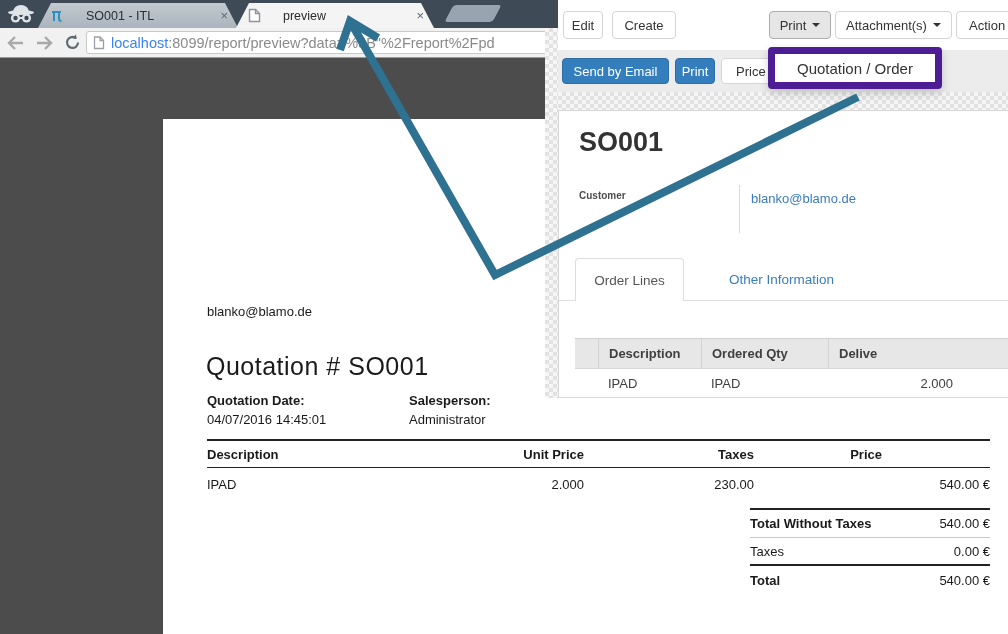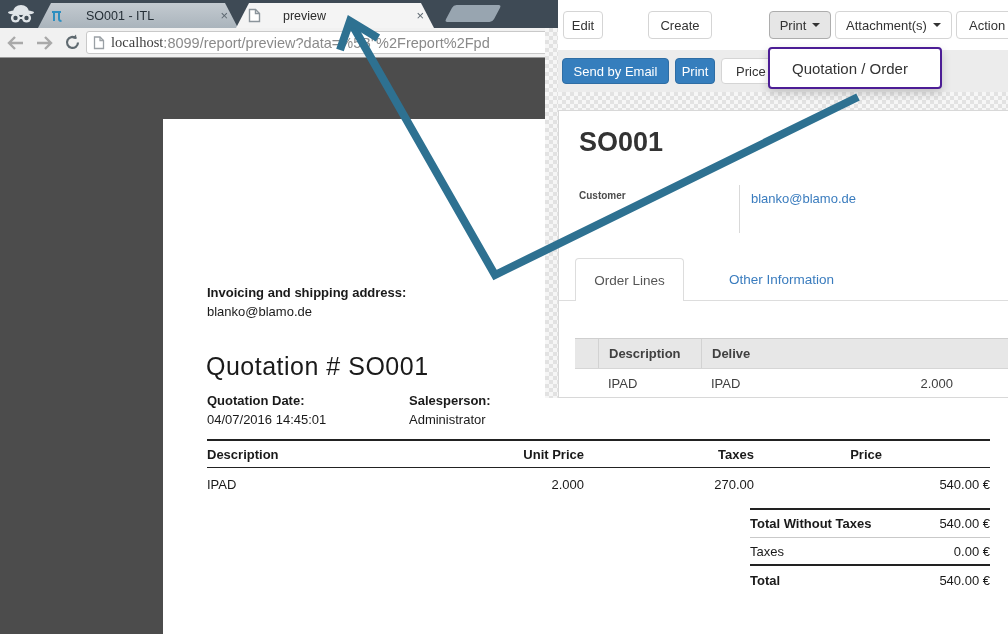--- a/index.html
+++ b/index.html
@@ -18,21 +18,21 @@
   .tab-title { flex:1; overflow:hidden; white-space:nowrap;margin-left:16px; }
   .tab-close { font-size:13px; color:#5c6770; line-height:1; cursor:default; }
   .newtab { position:absolute; left:449px; top:5px; width:48px; height:17px; background:#98a5b0;
             transform:skewX(-28deg); border-radius:3px; }
   .toolbar { position:absolute; left:0; top:28px; width:1008px; height:30px; background:#f1f1f1;
              border-bottom:1px solid #989898; display:flex; align-items:center; }
   .navbtn { width:24px; height:24px; display:flex; align-items:center; justify-content:center; margin-left:4px; }
   .omnibox { position:absolute; left:86px; top:3px; width:620px; height:23px; background:#fff;
              border:1px solid #c9c9c9; border-radius:3px; display:flex; align-items:center;
              padding:0 6px; font-size:14.5px; white-space:nowrap; overflow:hidden; }
-  .url-host { color:#404040;font-family:Liberation Serif, serif; }
+  .url-host { color:#3b82f6; }
   .url-rest { color:#8a8a8a; }
 
   
   .pdf-page { position:absolute; left:163px; top:119px; width:845px; height:515px; background:#ffffff; color:#1a1a1a; }
   .pdf-abs { position:absolute; }
   .b { font-weight:bold; }
   .pdf-addr-label { left:44px; top:166px; font-size:13px; }
   .pdf-addr-value { left:44px; top:185px; font-size:13px; }
   .pdf-title { left:43px; top:233px; font-size:25px; letter-spacing:0.5px; }
   .pdf-date-label { left:44px; top:274px; font-size:13px; }
@@ -61,21 +61,21 @@
   .ov-row2 { position:absolute; left:13px; top:50px; width:450px; height:42px; background:#ececec; }
   .ov-band { position:absolute; left:13px; top:92px; width:450px; height:18px; }
   .btn { position:absolute; top:11px; height:28px; font-size:13px; border-radius:4px;
          display:flex; align-items:center; justify-content:center; gap:6px; cursor:pointer; }
   .btn-default { background:#fff; border:1px solid #d5d5d5; color:#333; }
   .btn-open { background:#e6e6e6; border:1px solid #adadad; color:#333; }
   .btn-primary { background:#357ebd; border:1px solid #2e6da4; color:#fff; }
   .caret { width:0; height:0; border-left:4px solid transparent; border-right:4px solid transparent;
            border-top:4px solid #333; }
   .dropdown { position:absolute; left:223px; top:47px; width:174px; height:42px; background:#fff;
-              border:2px solid #4c1d95; border-radius:4px; box-shadow:0 4px 10px rgba(0,0,0,0.18);
+              border:7px solid #4c1d95; border-radius:4px; box-shadow:0 4px 10px rgba(0,0,0,0.18);
               display:flex; align-items:center; padding-left:22px; font-size:15px; color:#333; z-index:6; }
   .sheet { position:absolute; left:13px; top:110px; width:452px; height:288px; background:#fff;
            border:1px solid #d8d8d8; }
   .sheet-title { position:absolute; left:20px; top:16px; font-size:27px; font-weight:bold; color:#333; }
   .cust-label { position:absolute; left:20px; top:79px; font-size:10px; font-weight:bold; color:#4c4c4c; }
   .cust-sep { position:absolute; left:180px; top:74px; width:1px; height:48px; background:#d9d9d9; }
   .cust-value { position:absolute; left:192px; top:80px; font-size:13px; color:#3a7cbe; cursor:pointer; }
   .ov-tabs { position:absolute; left:0px; top:147px; width:452px; height:43px; border-bottom:1px solid #ddd; }
   .ov-tab-active { position:absolute; left:16px; top:0; width:109px; height:43px; background:#fff;
                    border:1px solid #ddd; border-bottom:none; border-radius:4px 4px 0 0;
@@ -160,39 +160,38 @@
           <path d="M1.5,1 h5.5 l3.5,3.5 v8 h-9 z" fill="#fff" stroke="#9aa0a5" stroke-width="1.3"></path>
           <path d="M7,1 v3.5 h3.5" fill="none" stroke="#9aa0a5" stroke-width="1.3"></path>
         </svg>
       </span>
       <span class="url-host">localhost</span>
         <span class="url-rest">:8099/report/preview?data=%5B"%2Freport%2Fpd</span>
     </div>
   </div>
 
   <div class="pdf-page">
-    <div class="pdf-abs pdf-addr-label b">Invoicing and shipping address:</div>
     <div class="pdf-abs pdf-addr-value">blanko@blamo.de</div>
     <div class="pdf-abs pdf-title">Quotation # SO001</div>
     <div class="pdf-abs pdf-date-label b">Quotation Date:</div>
     <div class="pdf-abs pdf-date-value">04/07/2016 14:45:01</div>
     <div class="pdf-abs pdf-sp-label b">Salesperson:</div>
     <div class="pdf-abs pdf-sp-value">Administrator</div>
 
     <div class="pdf-abs pdf-table">
       <div class="pdf-tr pdf-th b">
         <div>Description</div>
         <div class="ra">Unit Price</div>
         <div class="ra">Taxes</div>
         <div class="ra">Price</div>
       </div>
       <div class="pdf-tr pdf-td">
         <div>IPAD</div>
         <div class="ra">2.000</div>
-        <div class="ra">270.00</div>
+        <div class="ra">230.00</div>
         <div class="ra"></div>
         <div class="ra">540.00 €</div>
       </div>
     </div>
 
     <div class="pdf-abs pdf-totals">
       <div class="tot-row tot-row-1">
         <span class="b">Total Without Taxes</span>
         <span>540.00 €</span>
       </div>
@@ -209,21 +208,21 @@
 
   <div class="overlay">
     <div class="ov-frame-patch"></div>
     <div class="ov-strip checker"></div>
     <div class="ov-band checker"></div>
 
     <div class="ov-row1">
       <div class="btn btn-default" style="left:5px;width:40px;">
         <span>Edit</span>
       </div>
-      <div class="btn btn-default" style="left:54px;width:64px;margin-left:36px;">
+      <div class="btn btn-default" style="left:54px;width:64px;">
         <span>Create</span>
       </div>
       <div class="btn btn-open" style="left:211px;width:62px;">
         <span>Print</span>
         <span class="caret"></span>
       </div>
       <div class="btn btn-default" style="left:277px;width:117px;">
         <span>Attachment(s)</span>
         <span class="caret"></span>
       </div>
@@ -261,20 +260,21 @@
         </div>
         <div class="ov-tab-link">
           <span>Other Information</span>
         </div>
       </div>
 
       <div class="ov-table">
         <div class="ov-tr ov-th-row">
           <div class="ov-th ov-th-first"></div>
           <div class="ov-th">Description</div>
+          <div class="ov-th">Ordered Qty</div>
           <div class="ov-th">Delive</div>
         </div>
         <div class="ov-tr">
           <div class="ov-td"></div>
           <div class="ov-td">IPAD</div>
           <div class="ov-td">IPAD</div>
           <div class="ov-td ra" style="padding-right:8px;">2.000</div>
           <div class="ov-td"></div>
         </div>
       </div>

